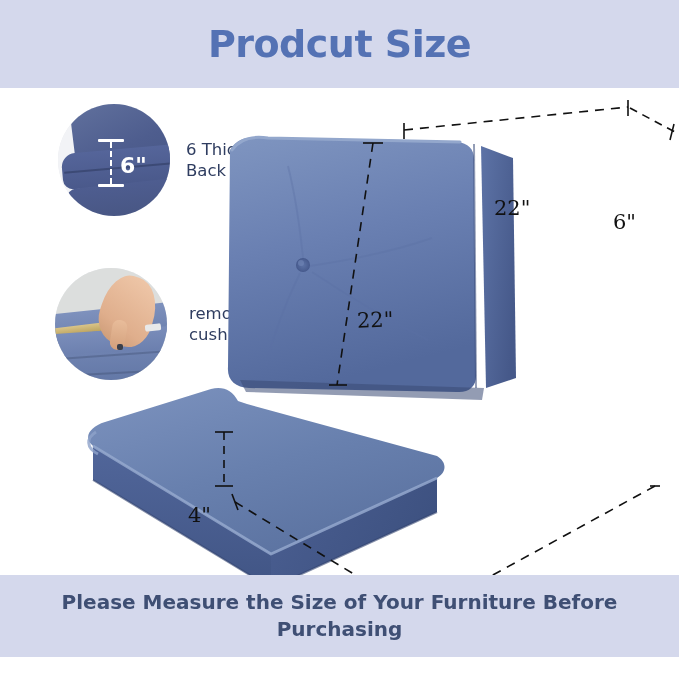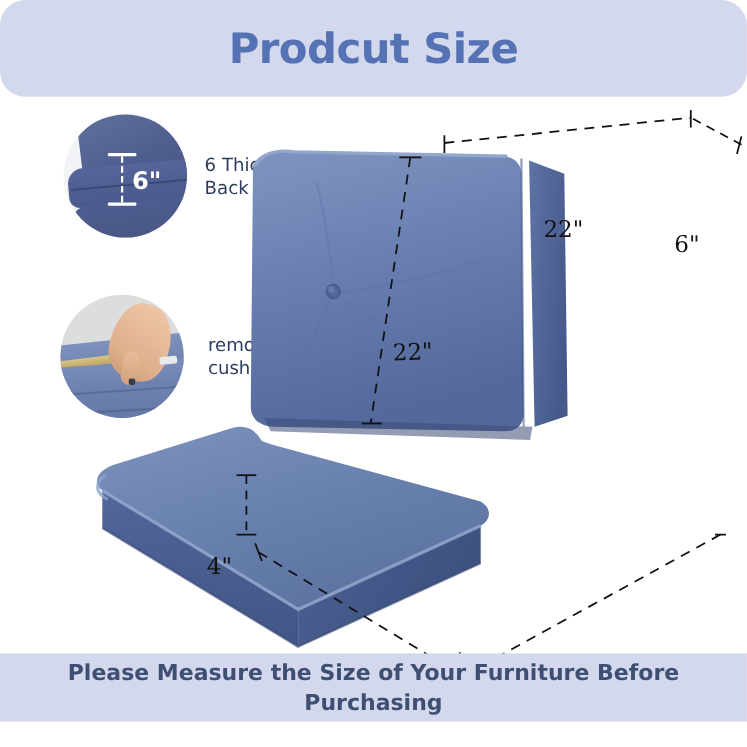--- a/index.html
+++ b/index.html
@@ -25,32 +25,31 @@
     width: 679px;
     background: #d4d8ec;
     display: flex;
     align-items: center;
     justify-content: center;
     text-align: center;
   }
   #header-band {
     top: 0;
     height: 88px;
-    border-radius: 23px;
   }
   #header-title {
     font-size: 38px;
     font-weight: bold;
     color: #5472b4;
     letter-spacing: -0.5px;
     font-family: "DejaVu Sans", sans-serif;
   }
   #footer-band {
-    top: 594px;
-    height: 62px;
+    top: 575px;
+    height: 82px;
   }
   #footer-text {
     font-size: 20px;
     font-weight: bold;
     color: #3f4f74;
     line-height: 1.35;
     width: 620px;
     font-family: "DejaVu Sans", sans-serif;
   }
 

